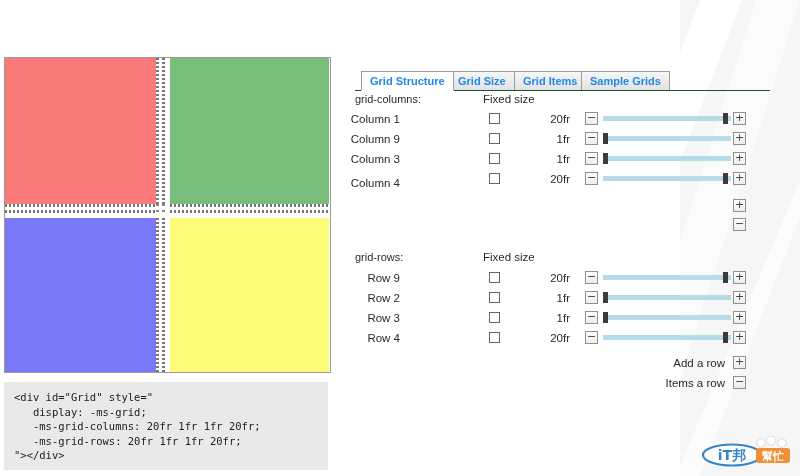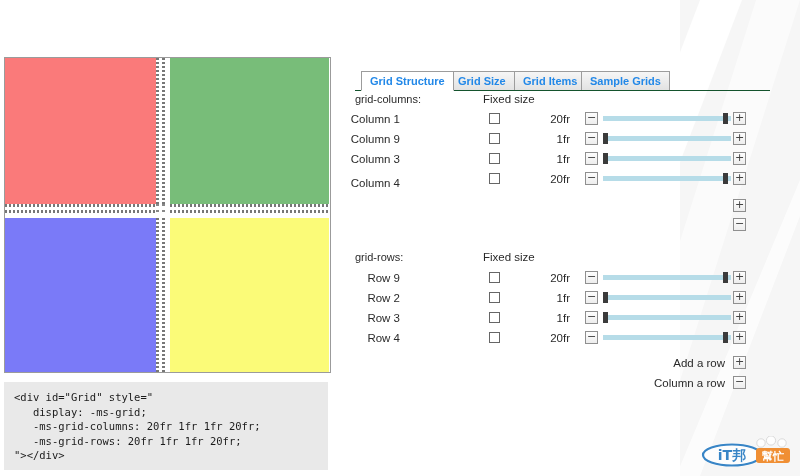--- a/index.html
+++ b/index.html
@@ -401,21 +401,21 @@
   <div class="slider-wrap" style="left:585px; top:331px; width:160px;">
     <div class="sq-btn" style="left:0px;">−</div>
     <div class="track" style="left:18px; width:128px;"></div>
     <div class="thumb" style="left:138px;"></div>
     <div class="sq-btn" style="left:148px;">+</div>
   </div>
 
   <div class="action-label" style="left:580px; top:357px; width:145px;">Add a row</div>
   <div class="sq-btn" style="left:733px; top:356px; position:absolute;">+</div>
 
-  <div class="action-label" style="left:580px; top:377px; width:145px;">Column a row</div>
+  <div class="action-label" style="left:580px; top:377px; width:145px;">Items a row</div>
   <div class="sq-btn" style="left:733px; top:376px; position:absolute;">−</div>
 
   <svg id="watermark" viewBox="0 0 96 34">
     <ellipse cx="34" cy="19" rx="31" ry="12" fill="#ffffff" opacity="0.9"></ellipse>
     <ellipse cx="34" cy="19" rx="29" ry="10.5" fill="none" stroke="#2e7fc4" stroke-width="2.2"></ellipse>
     <text x="34" y="24" font-family="'DejaVu Sans', sans-serif" font-size="14" font-weight="bold" fill="#2e7fc4" text-anchor="middle">iT邦</text>
     <rect x="58" y="12" width="34" height="15" rx="3" fill="#f08a2a"></rect>
     <text x="75" y="24" font-family="'DejaVu Sans', sans-serif" font-size="11" font-weight="bold" fill="#ffffff" text-anchor="middle">幫忙</text>
     <circle cx="63" cy="7" r="4.2" fill="#ffffff" stroke="#cfcfcf" stroke-width="0.8"></circle>
     <circle cx="73" cy="4.5" r="4.6" fill="#ffffff" stroke="#cfcfcf" stroke-width="0.8"></circle>

